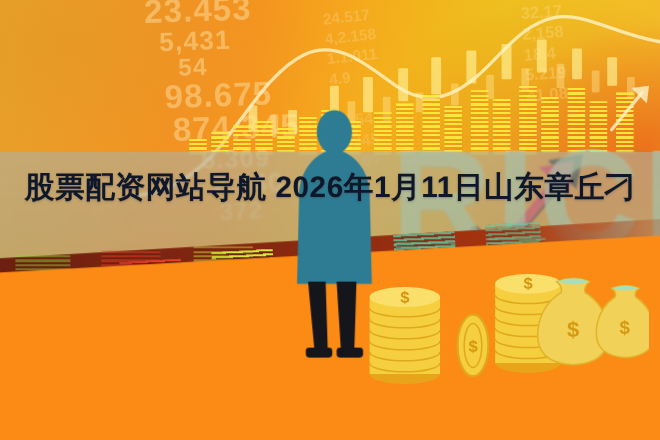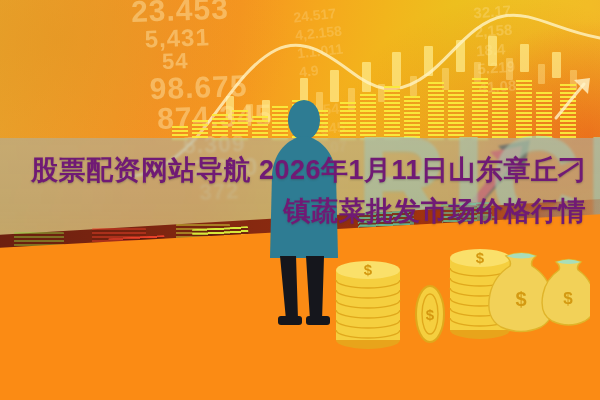--- a/index.html
+++ b/index.html
@@ -215,22 +215,22 @@
   #person { position: absolute; left: 262px; top: 96px; }
 
   
   .money { position: absolute; }
 
   
   #headline {
     position: absolute;
     left: 0; top: 150px;
     width: 600px;
-    text-align: right;
-    color: #701a75;
+    text-align: center;
+    color: #0f172a;
     font-size: 27px;
     font-weight: 700;
     line-height: 1.52;
     letter-spacing: 0.5px;
     text-shadow: 0 1px 2px rgba(60,60,60,0.35);
     padding: 0 14px;
     box-sizing: border-box;
   }
   #headline .ln { display: block; }
 </style>
@@ -432,16 +432,15 @@
 
     <g>
       <path d="M226 14 q13 -5 25 0 q-5 4 -3 8 q13 9 16 24 q4 20 -9 27 q-16 8 -33 0 q-13 -7 -9 -27 q3 -15 16 -24 q2 -4 -3 -8 Z" fill="#F2D158" stroke="#E0B42A" stroke-width="1.4"></path>
       <path d="M226 14 q13 -5 25 0 q-12 4 -25 0 Z" fill="#A8DEBA"></path>
       <text x="238" y="56" font-size="17" font-weight="700" fill="#D49A12" text-anchor="middle" font-family="'Liberation Sans',sans-serif">$</text>
     </g>
   </svg>
 
   <div id="headline">
     <span class="ln">股票配资网站导航 2026年1月11日山东章丘刁</span>
-    <span class="ln">镇蔬菜批发市场价格行情</span>
   </div>
 
 </div>
 
 </body></html>

